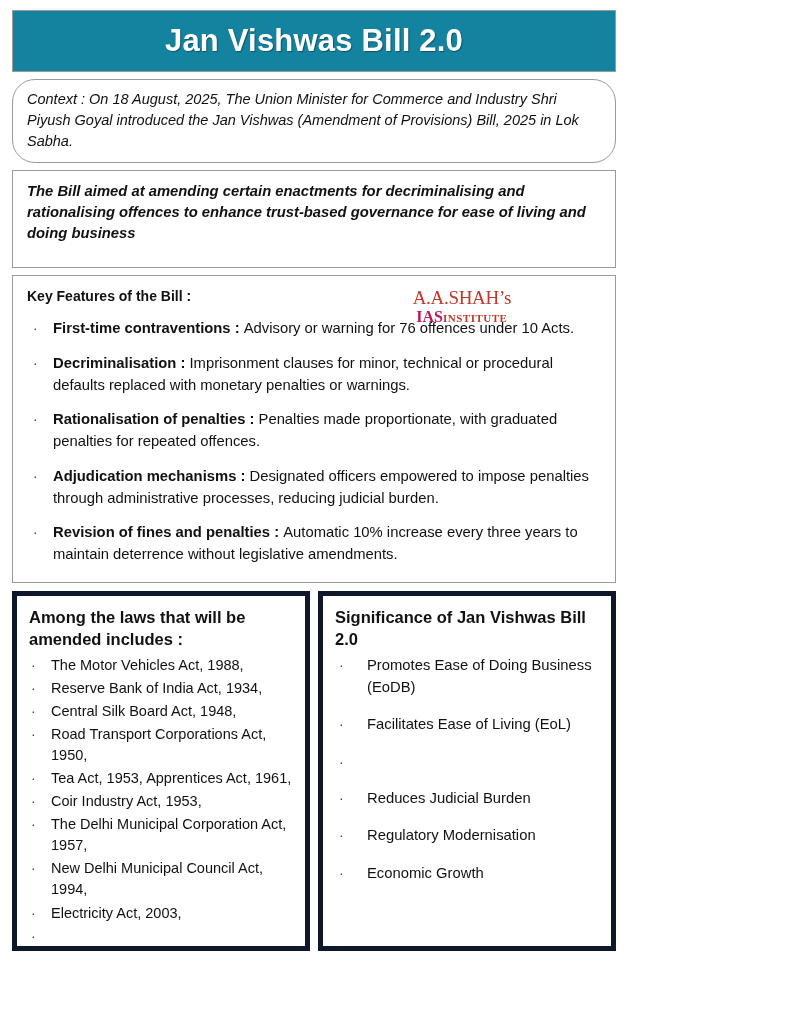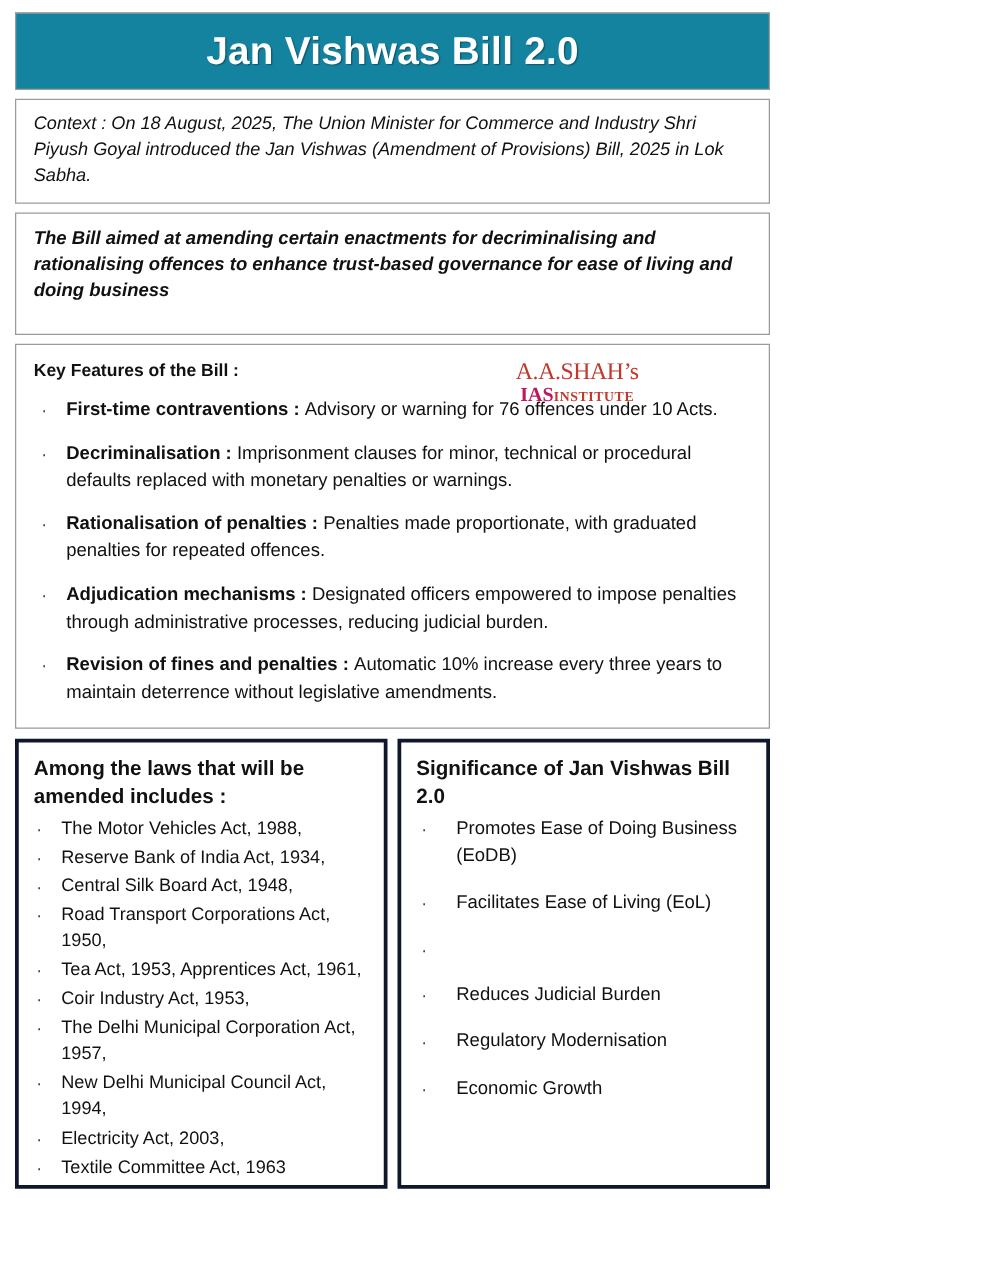--- a/index.html
+++ b/index.html
@@ -40,20 +40,21 @@
   }
 
   
   .box {
     border: 1px solid #9a9a9a;
     background: #ffffff;
   }
   .context-box {
     padding: 9px 12px 10px 14px;
     margin-bottom: 7px;
+    border-radius: 23px;
   }
   .context-text {
     font-style: italic;
     font-size: 14.5px;
     line-height: 1.45;
   }
 
   
   .aim-box {
     padding: 10px 14px 23px 14px;
@@ -127,21 +128,21 @@
   .feature-body .lead { font-weight: bold; }
 
   
   .bottom-row {
     display: flex;
     gap: 8px;
     height: 360px;
   }
   .bottom-col {
     flex: 1 1 50%;
-    border: 3px solid #0f172a;
+    border: 5px solid #0f172a;
     padding: 10px 12px 10px 12px;
   }
   .col-heading {
     font-size: 16.5px;
     font-weight: bold;
     line-height: 1.35;
     margin-bottom: 5px;
   }
   ul.plain-list {
     list-style: none;
@@ -256,21 +257,20 @@
         <li>
             <span class="bullet-mark">·</span>
             <span>New Delhi Municipal Council Act, 1994,</span>
           </li>
         <li>
             <span class="bullet-mark">·</span>
             <span>Electricity Act, 2003,</span>
           </li>
         <li>
             <span class="bullet-mark">·</span>
-            <span>Textile Committee Act, 1963</span>
           </li>
       </ul>
     </div>
 
     <div class="bottom-col">
       <div class="col-heading">Significance of Jan Vishwas Bill 2.0</div>
       <ul class="spaced-list">
         <li>
             <span class="bullet-mark">·</span>
             <span>Promotes Ease of Doing Business (EoDB)</span>

